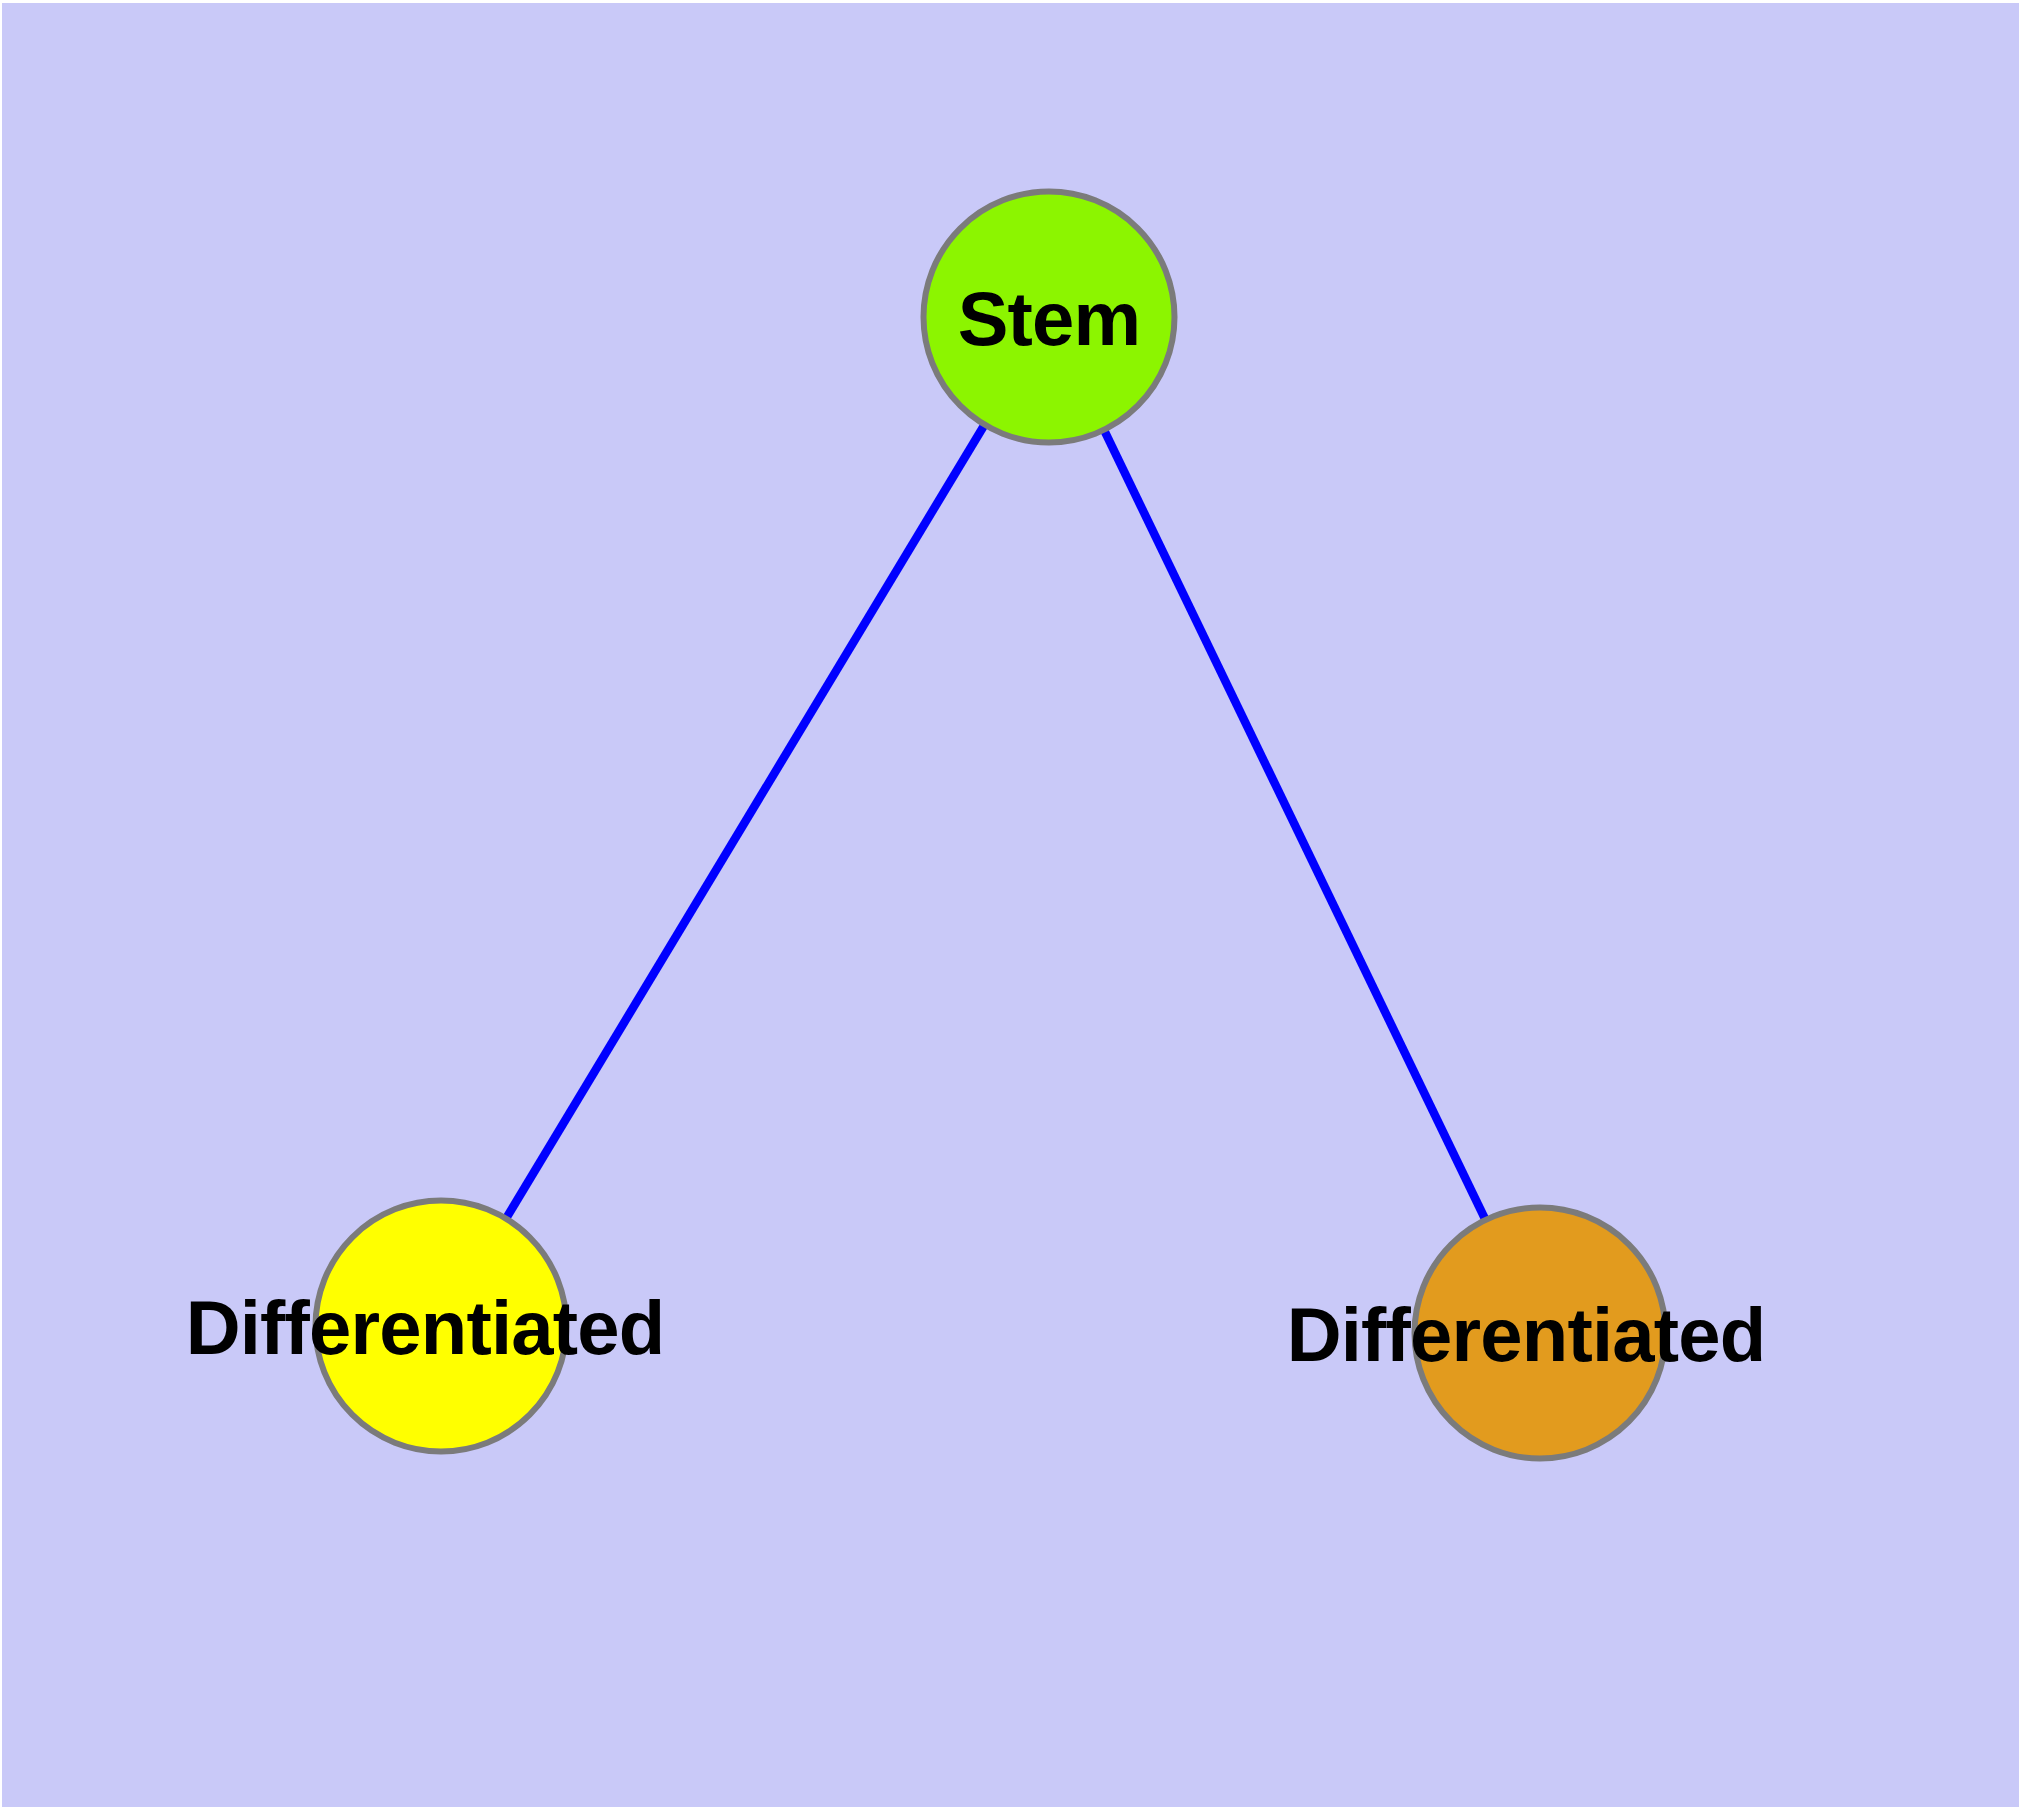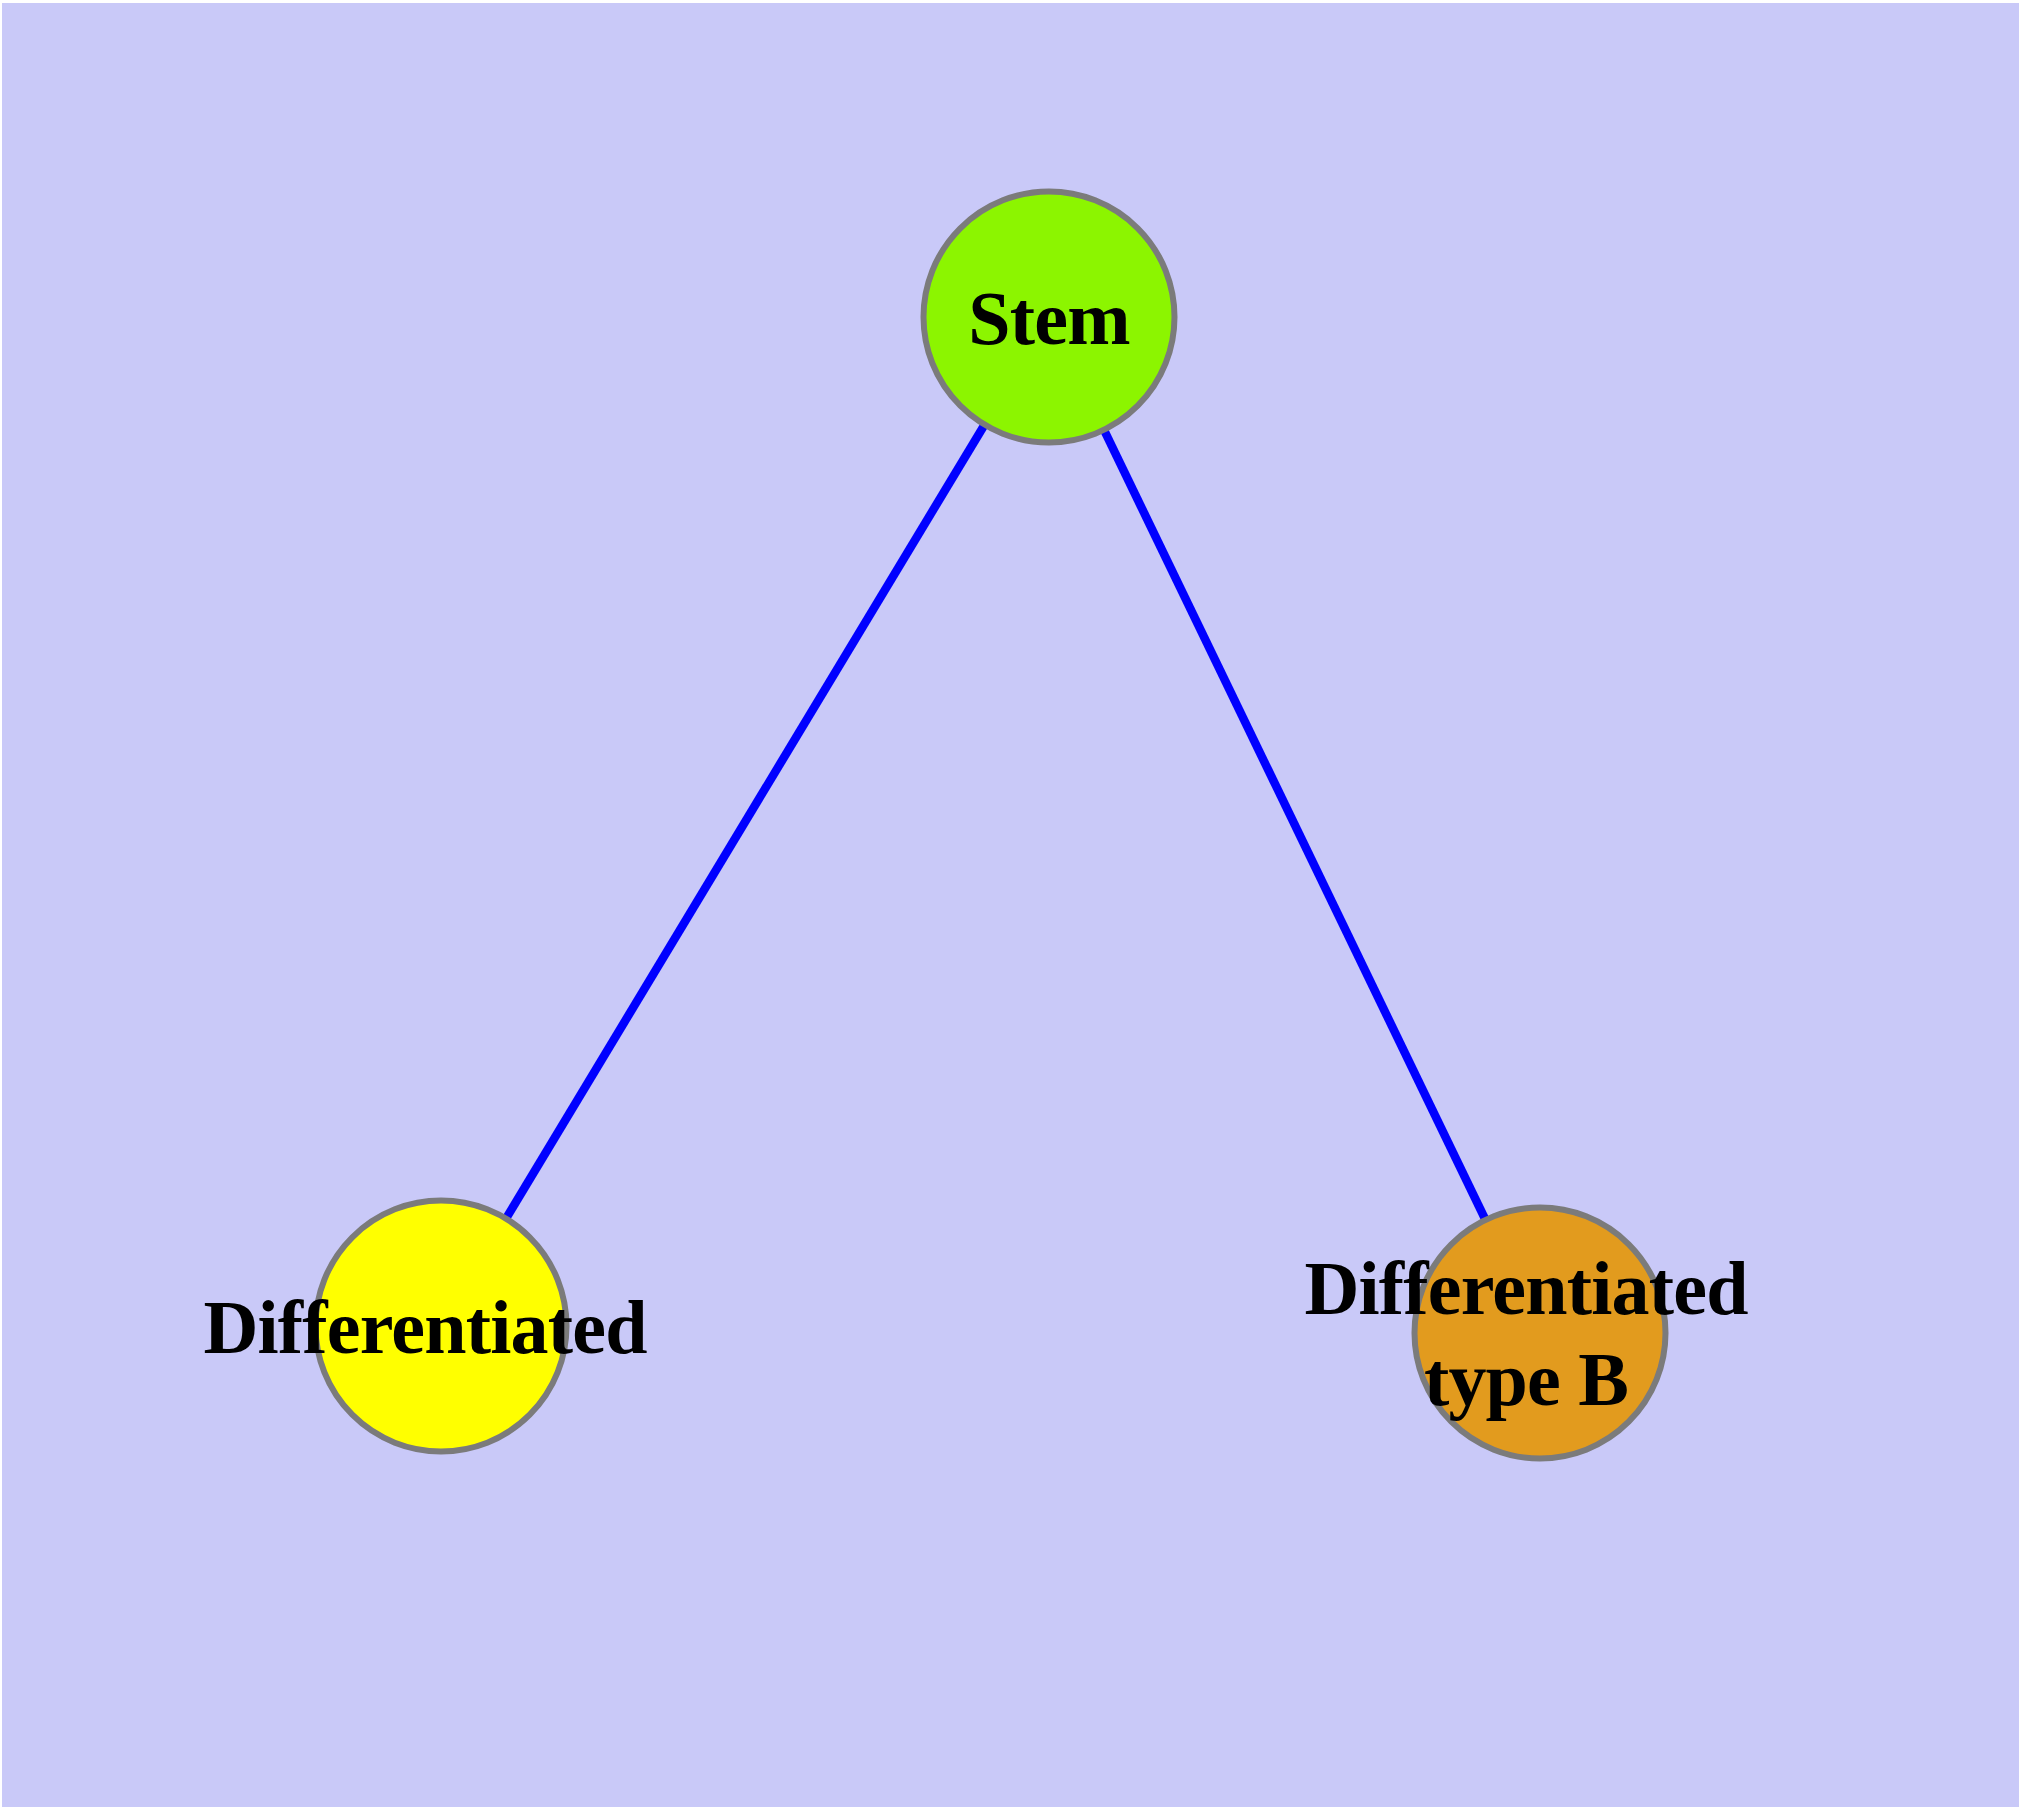--- a/index.html
+++ b/index.html
@@ -8,21 +8,20 @@
     background: #ffffff;
     width: 2021px;
     height: 1812px;
     overflow: hidden;
     font-family: "Liberation Sans", "DejaVu Sans", sans-serif;
   }
   .stage {
     position: relative;
     width: 2021px;
     height: 1812px;
-    font-family: Liberation Serif, serif;
   }
   
   .panel {
     position: absolute;
     left: 1.7px;
     top: 2.5px;
     width: 2017px;
     height: 1804px;
     background: #C9C9F8;
   }
@@ -83,17 +82,16 @@
   <div class="node-label label-stem">
     <span>Stem</span>
   </div>
 
   <div class="node-label label-type-a">
     <span>Differentiated</span>
   </div>
 
   <div class="node-label label-type-b">
     <span>Differentiated</span>
-    <span>type B</span>
   </div>
 
 </div>
 
 
 </body></html>

